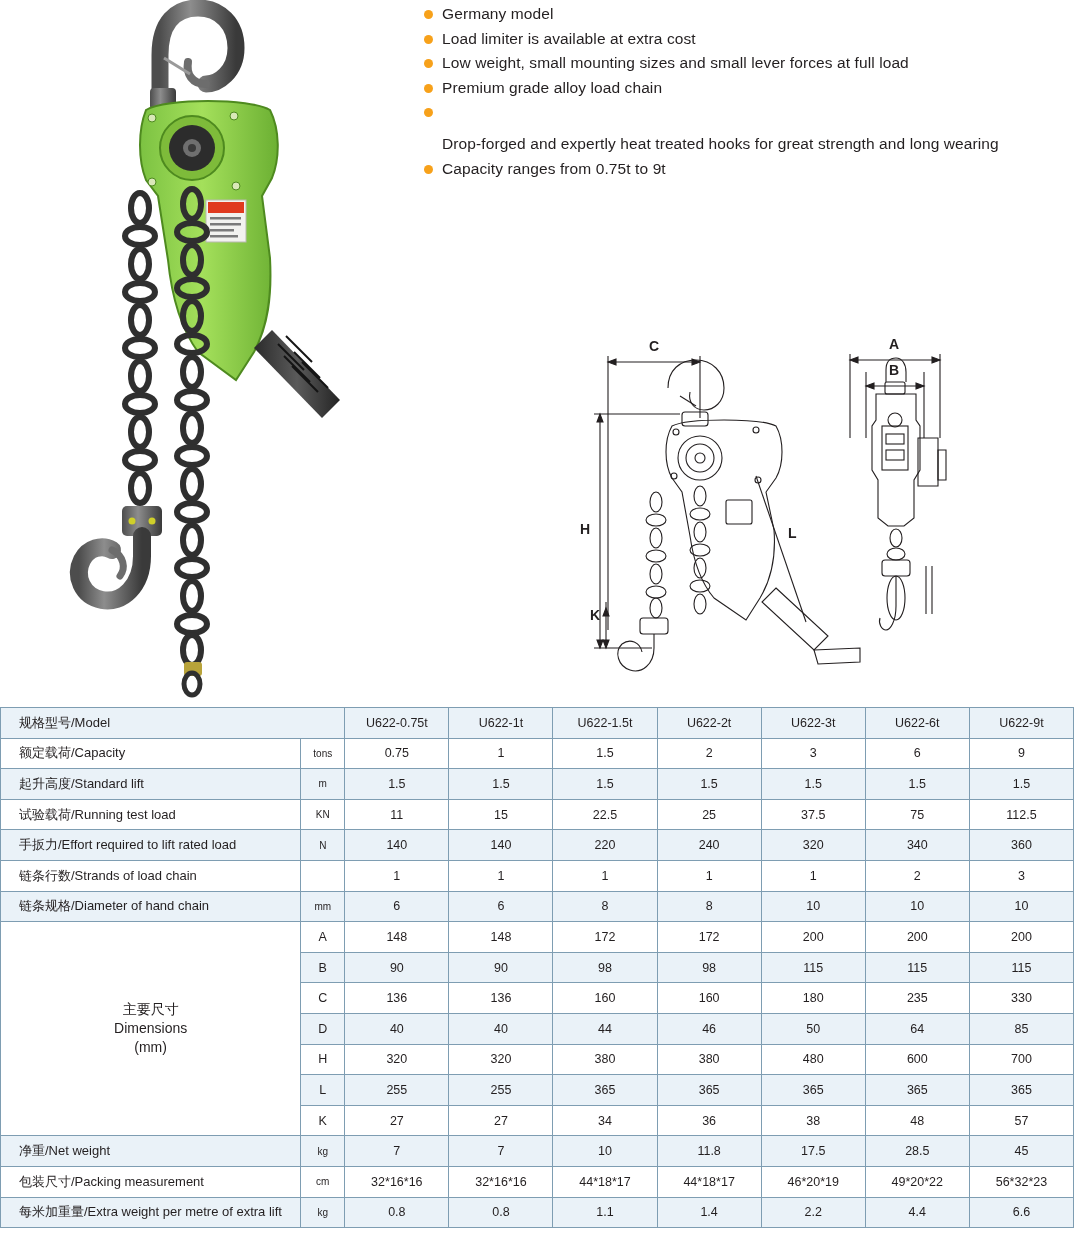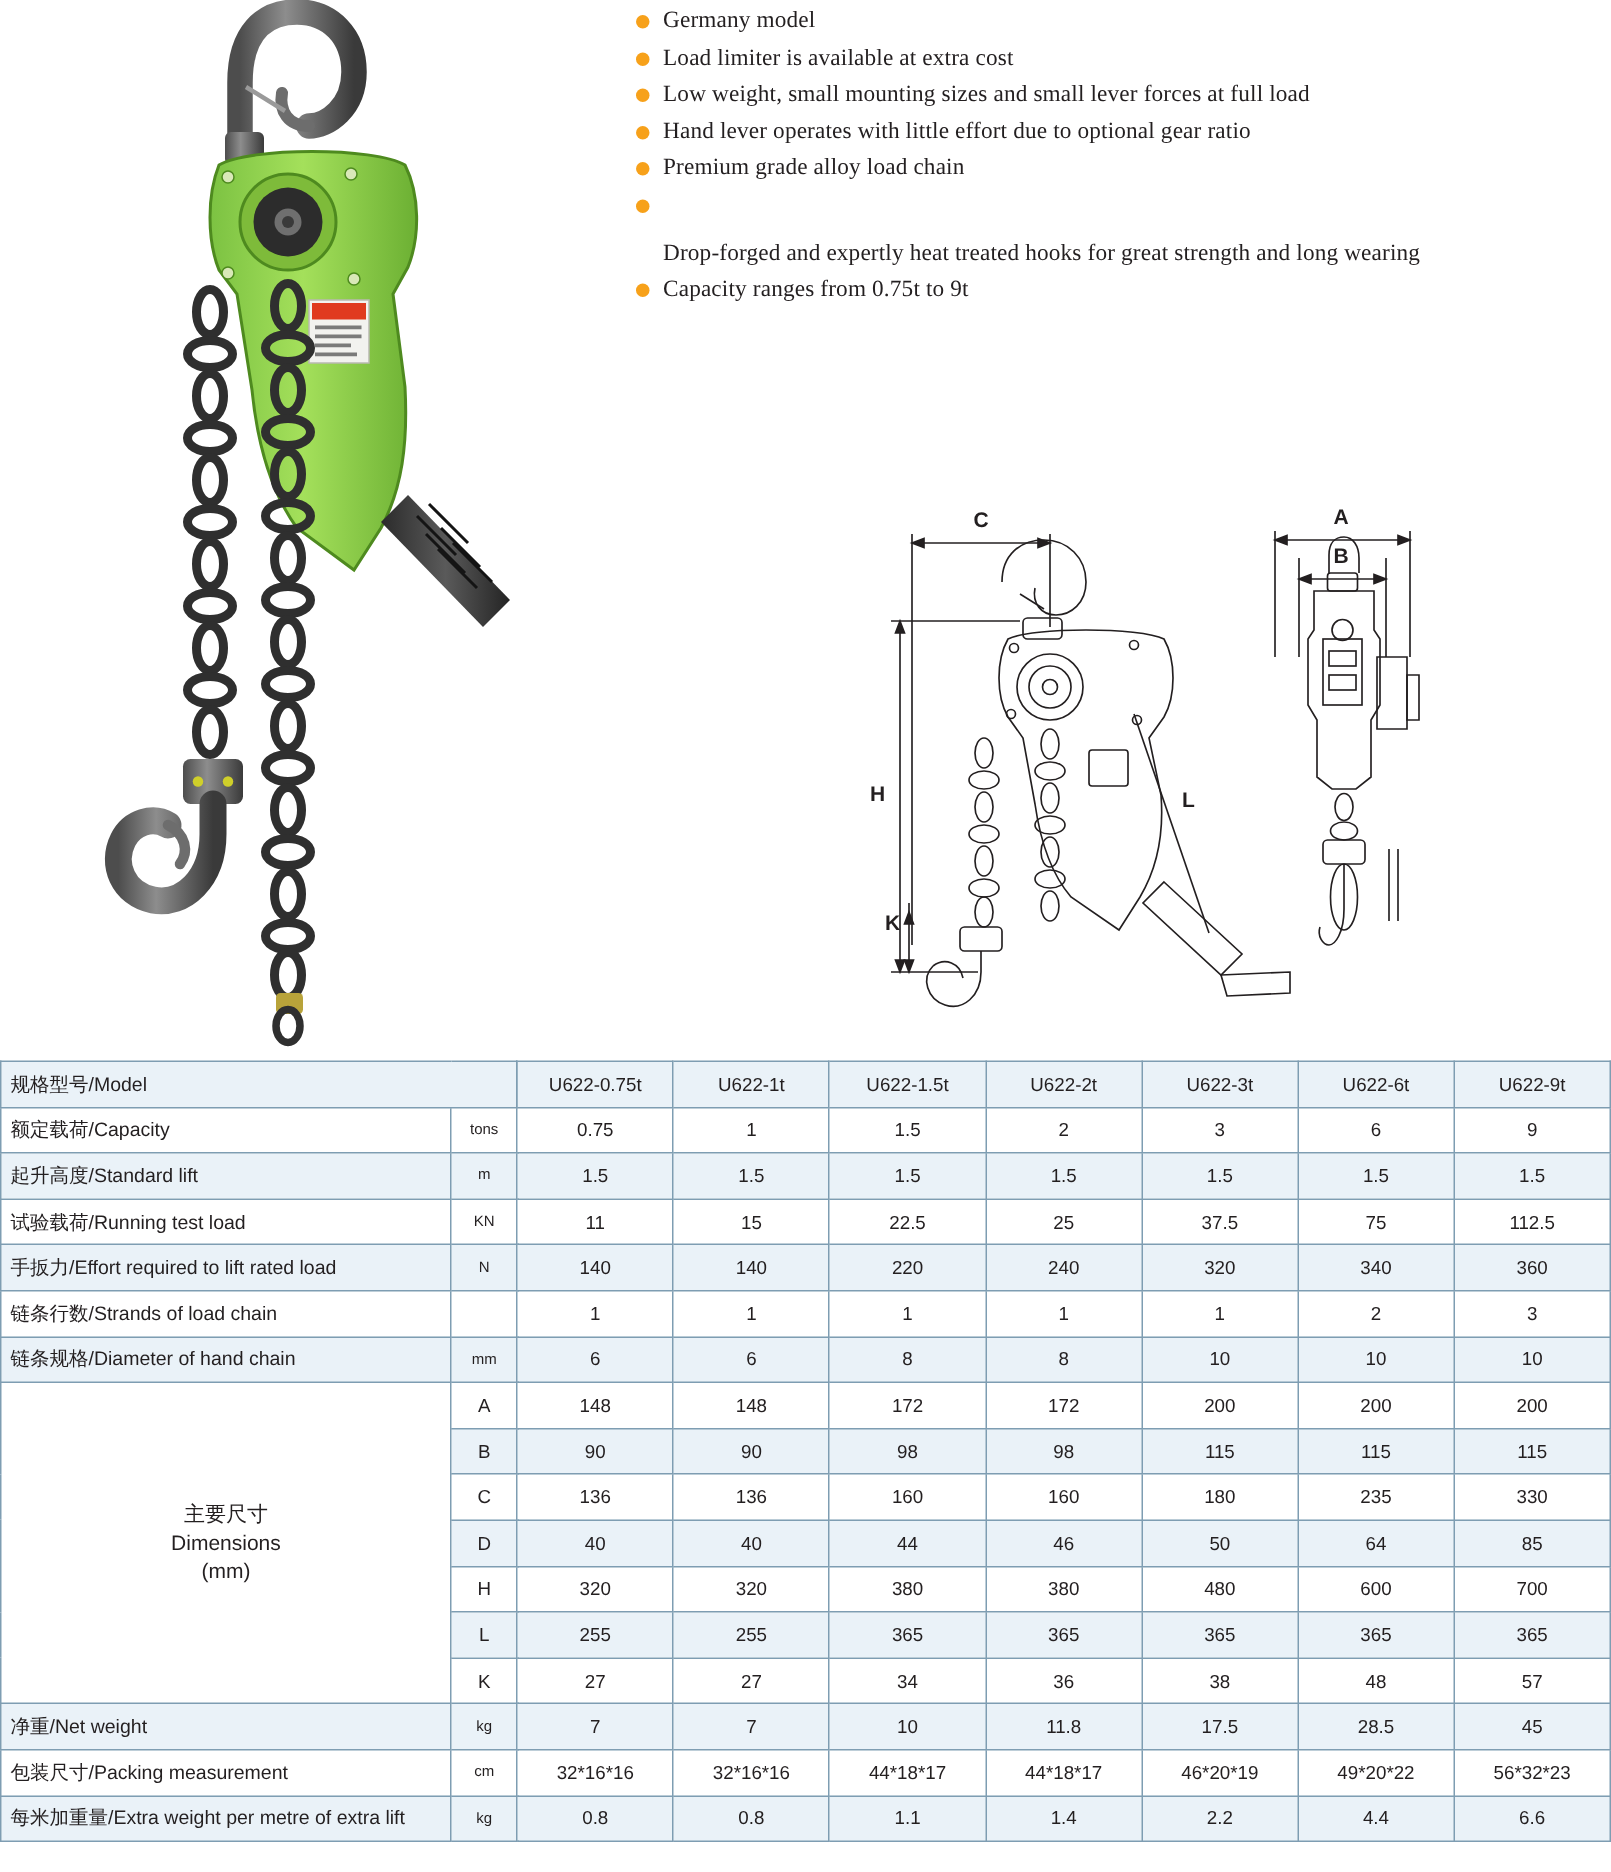--- a/index.html
+++ b/index.html
@@ -22,21 +22,20 @@
   .feat { display: flex; align-items: flex-start; margin-bottom: 4.5px; }
   .feat .bullet {
     flex: 0 0 auto;
     width: 9px; height: 9px; border-radius: 50%;
     background: #f7a11a;
     margin-top: 6px; margin-right: 9px;
   }
   .feat .txt {
     font-size: 15.5px; color: #231f20; line-height: 20px;
     letter-spacing: .1px;
-    font-family: Liberation Serif, serif;
   }
 
   
   .drawings { position: absolute; left: 560px; top: 330px; width: 500px; height: 360px; }
 
   
   .tablewrap { position: absolute; left: 0; top: 707px; width: 1074px; }
   table.spec {
     border-collapse: collapse;
     width: 1074px;
@@ -47,21 +46,21 @@
   table.spec td {
     border: 1px solid #7e9db2;
     height: 30.6px;
     text-align: center;
     vertical-align: middle;
     padding: 0 2px;
     background: #ffffff;
   }
   table.spec td.lbl {
     text-align: left;
-    padding-left: 6px;
+    padding-left: 18px;
     font-size: 13px;
   }
   table.spec tr.alt td { background: #eaf2f8; }
   table.spec td.unit { font-size: 10px; }
   table.spec td.dimname { background: #ffffff; }
   table.spec tr.alt td.dimname { background: #eaf2f8; }
   td.dimtitle {
     font-size: 14px;
     line-height: 19px;
     background: #ffffff !important;
@@ -201,24 +200,20 @@
       <div class="feat">
         <span class="bullet"></span>
         <span class="txt">Load limiter is available at extra cost</span>
       </div>
       <div class="feat">
         <span class="bullet"></span>
         <span class="txt">Low weight, small mounting sizes and small lever forces  at  full  load</span>
       </div>
       <div class="feat">
         <span class="bullet"></span>
-        <span class="txt">Hand lever operates with little effort due to optional gear ratio</span>
-      </div>
-      <div class="feat">
-        <span class="bullet"></span>
         <span class="txt">Premium grade alloy load chain</span>
       </div>
       <div class="feat">
         <span class="bullet"></span>
         <span class="txt" style="max-width:570px;margin-top:32px;">Drop-forged and expertly heat treated hooks  for  great  strength  and long wearing</span>
       </div>
       <div class="feat">
         <span class="bullet"></span>
         <span class="txt">Capacity ranges from 0.75t to 9t</span>
       </div>

